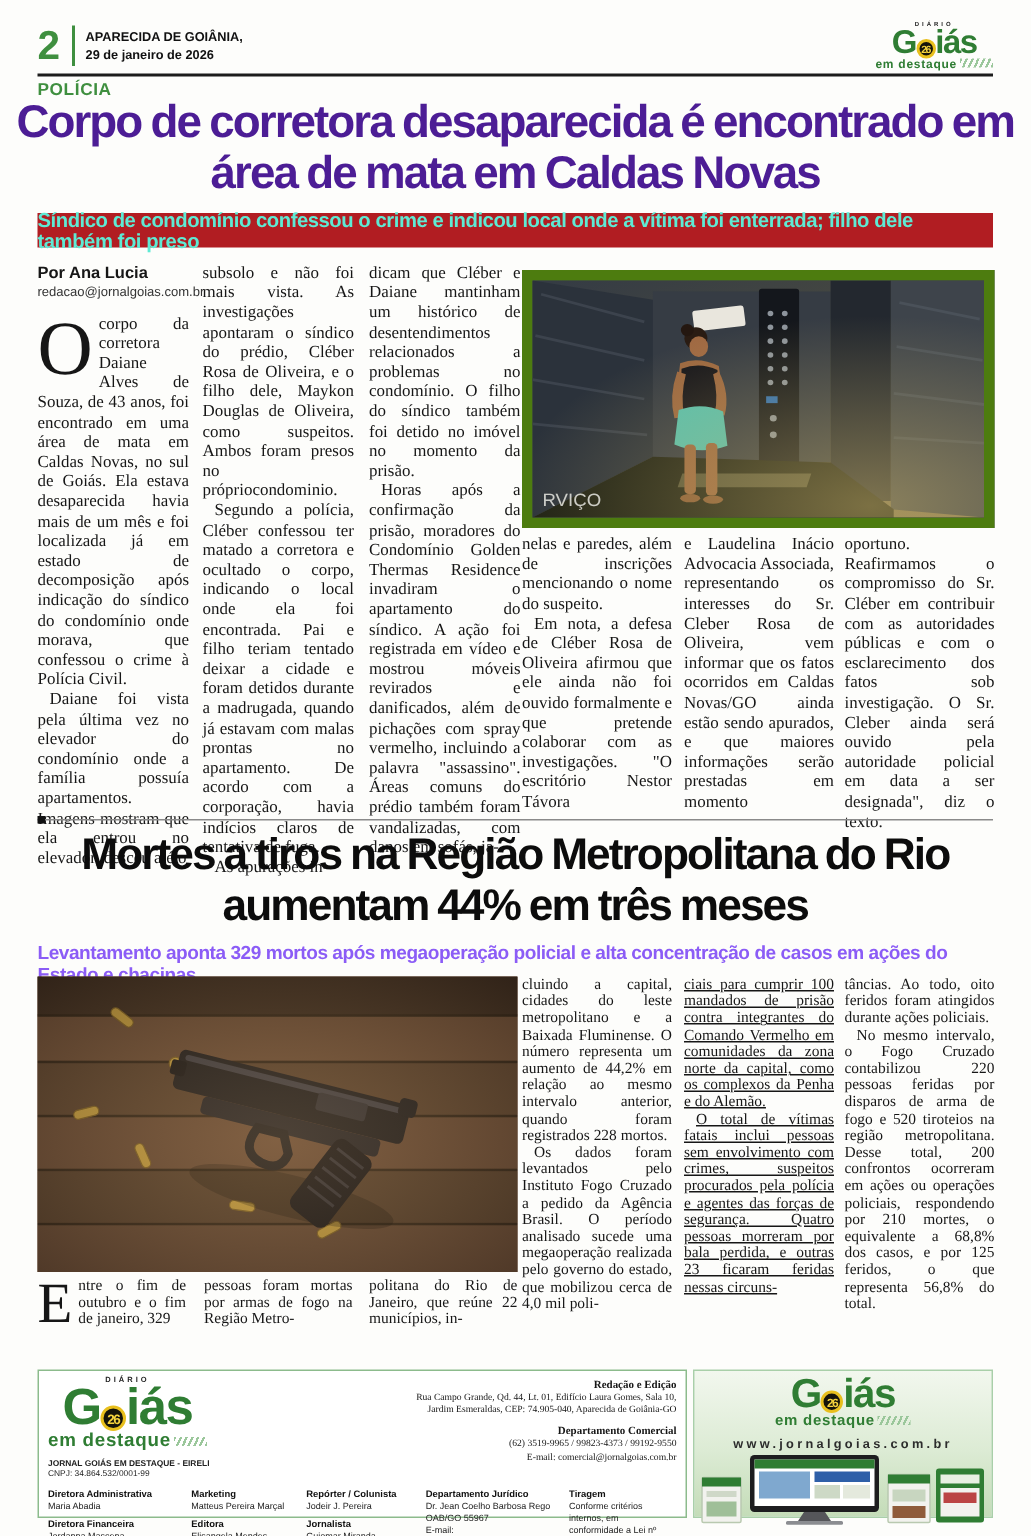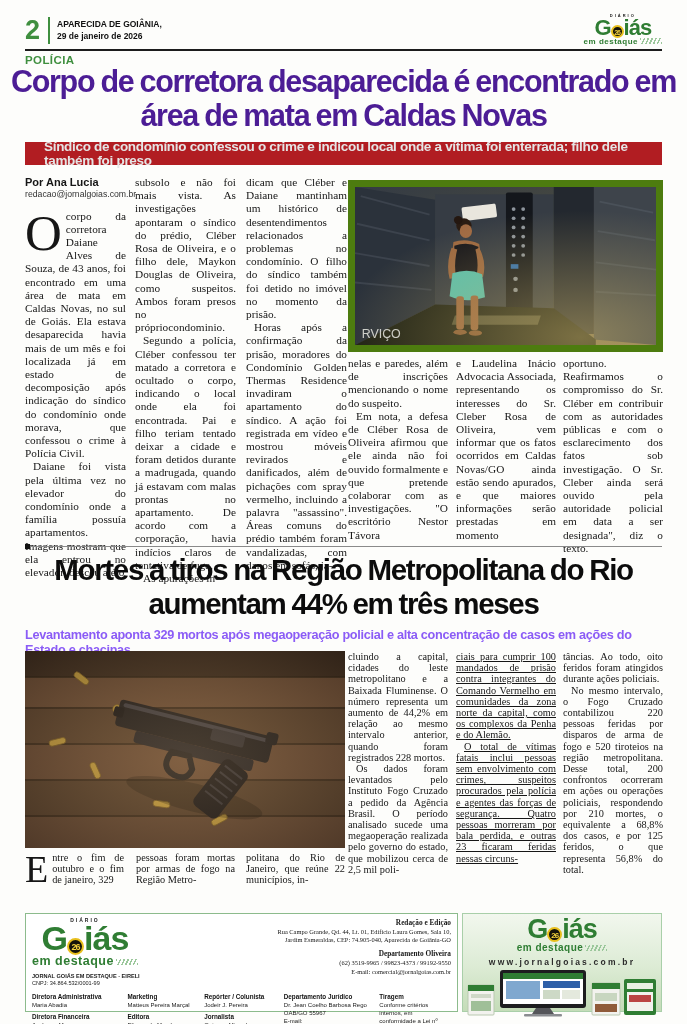--- a/index.html
+++ b/index.html
@@ -34,21 +34,21 @@
   .logo-promo .word { font-size:27px; }
   .logo-promo .badge { width:15px; height:15px; font-size:8px; line-height:13px; }
   .logo-promo .tag { font-size:10px; }
   .site-url { font:700 8.5px/1 "Liberation Sans", sans-serif; color:#2c2c2c; letter-spacing:2.2px; margin-top:3px; display:block; }
 
   
   .h1-a1 { position:absolute; top:64px; left:8px; right:8px; text-align:center;
     font:800 30.5px/34px "Liberation Sans", sans-serif; color:#4c1d95; letter-spacing:-1.3px; word-spacing:-1px; }
   .redbar { position:absolute; top:142px; left:25px; right:25px; height:23px; background:#b11d22;
     display:flex; align-items:center; justify-content:center;
-    font:700 13.5px/1 "Liberation Sans", sans-serif; color:#e5e5e5; letter-spacing:-.3px;padding-left:19px; }
+    font:700 13.5px/1 "Liberation Sans", sans-serif; color:#5eead4; letter-spacing:-.3px; }
 
   .col { position:absolute; text-align:justify; font-size:11.3px; line-height:13.2px; }
   .col p + p { text-indent:8px; }
   .a1col { top:176px; width:101px; }
   .c1 { left:25px; } .c2 { left:135px; } .c3 { left:246px; }
   .a1colR { top:357px; width:100px; }
   .c4 { left:348px; } .c5 { left:456px; } .c6 { left:563px; }
 
   .byline-name { font:700 11px/1.2 "Liberation Sans", sans-serif; }
   .byline-mail { font:400 8.7px/1.3 "Liberation Sans", sans-serif; color:#333; margin-bottom:9px; display:block; }
@@ -264,21 +264,21 @@
       <p>Entre o fim de outubro e o fim de janeiro, 329</p>
     </div>
   <div class="col a2colS s2">
       <p>pessoas foram mortas por armas de fogo na Região Metro-</p>
     </div>
   <div class="col a2colS s3">
       <p>politana do Rio de Janeiro, que reúne 22 municípios, in-</p>
     </div>
   <div class="col a2colR r1">
       <p>cluindo a capital, cidades do leste metropolitano e a Baixada Fluminense. O número representa um aumento de 44,2% em relação ao mesmo intervalo anterior, quando foram registrados 228 mortos.</p>
-      <p>Os dados foram levantados pelo Instituto Fogo Cruzado a pedido da Agência Brasil. O período analisado sucede uma megaoperação realizada pelo governo do estado, que mobilizou cerca de 2,5 mil poli-</p>
+      <p>Os dados foram levantados pelo Instituto Fogo Cruzado a pedido da Agência Brasil. O período analisado sucede uma megaoperação realizada pelo governo do estado, que mobilizou cerca de 4,0 mil poli-</p>
     </div>
   <div class="col a2colR r2">
       <p>ciais para cumprir 100 mandados de prisão contra integrantes do Comando Vermelho em comunidades da zona norte da capital, como os complexos da Penha e do Alemão.</p>
       <p>O total de vítimas fatais inclui pessoas sem envolvimento com crimes, suspeitos procurados pela polícia e agentes das forças de segurança. Quatro pessoas morreram por bala perdida, e outras 23 ficaram feridas nessas circuns-</p>
     </div>
   <div class="col a2colR r3">
       <p>tâncias. Ao todo, oito feridos foram atingidos durante ações policiais.</p>
       <p>No mesmo intervalo, o Fogo Cruzado contabilizou 220 pessoas feridas por disparos de arma de fogo e 520 tiroteios na região metropolitana. Desse total, 200 confrontos ocorreram em ações ou operações policiais, respondendo por 210 mortes, o equivalente a 68,8% dos casos, e por 125 feridos, o que representa 56,8% do total.</p>
     </div>
 
@@ -293,21 +293,21 @@
         <div class="ft-company">JORNAL GOIÁS EM DESTAQUE - EIRELI</div>
         <div class="ft-cnpj">CNPJ: 34.864.532/0001-99</div>
       </div>
       <div class="ft-contact">
         <div class="blk">
           <div class="t">Redação e Edição</div>
           <div class="l">Rua Campo Grande, Qd. 44, Lt. 01, Edifício Laura Gomes, Sala 10,</div>
           <div class="l">Jardim Esmeraldas, CEP: 74.905-040, Aparecida de Goiânia-GO</div>
         </div>
         <div class="blk">
-          <div class="t">Departamento Oliveira</div>
+          <div class="t">Departamento Comercial</div>
           <div class="l">(62) 3519-9965 / 99823-4373 / 99192-9550</div>
           <a class="l" style="display:block">E-mail: comercial@jornalgoias.com.br</a>
         </div>
       </div>
     </div>
     <div class="staff">
       <div class="staff-col sc1">
         <div class="entry">
             <div class="role">Diretora Administrativa</div>
             <div class="sname">Maria Abadia</div>

